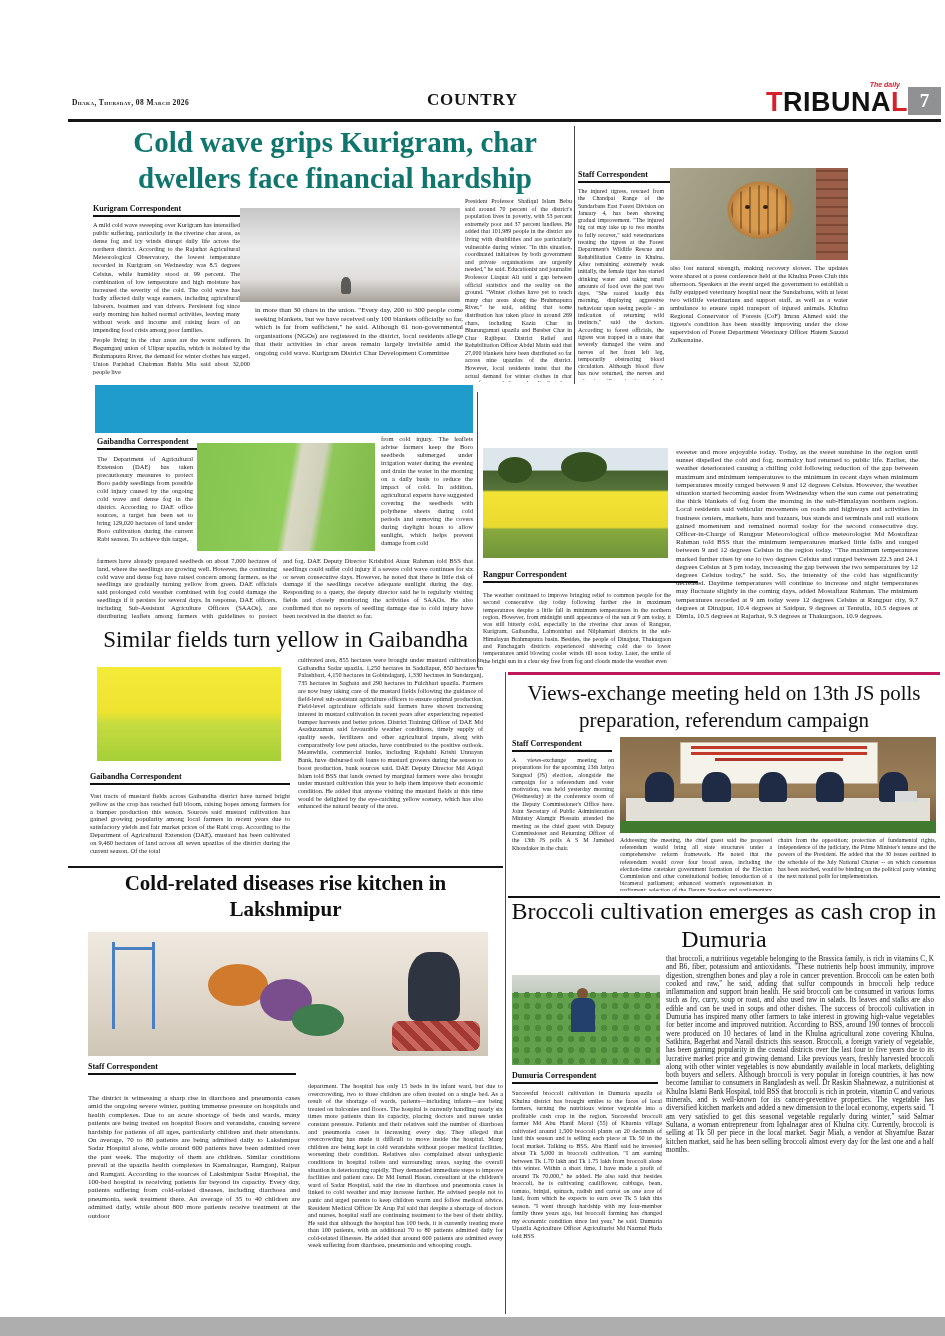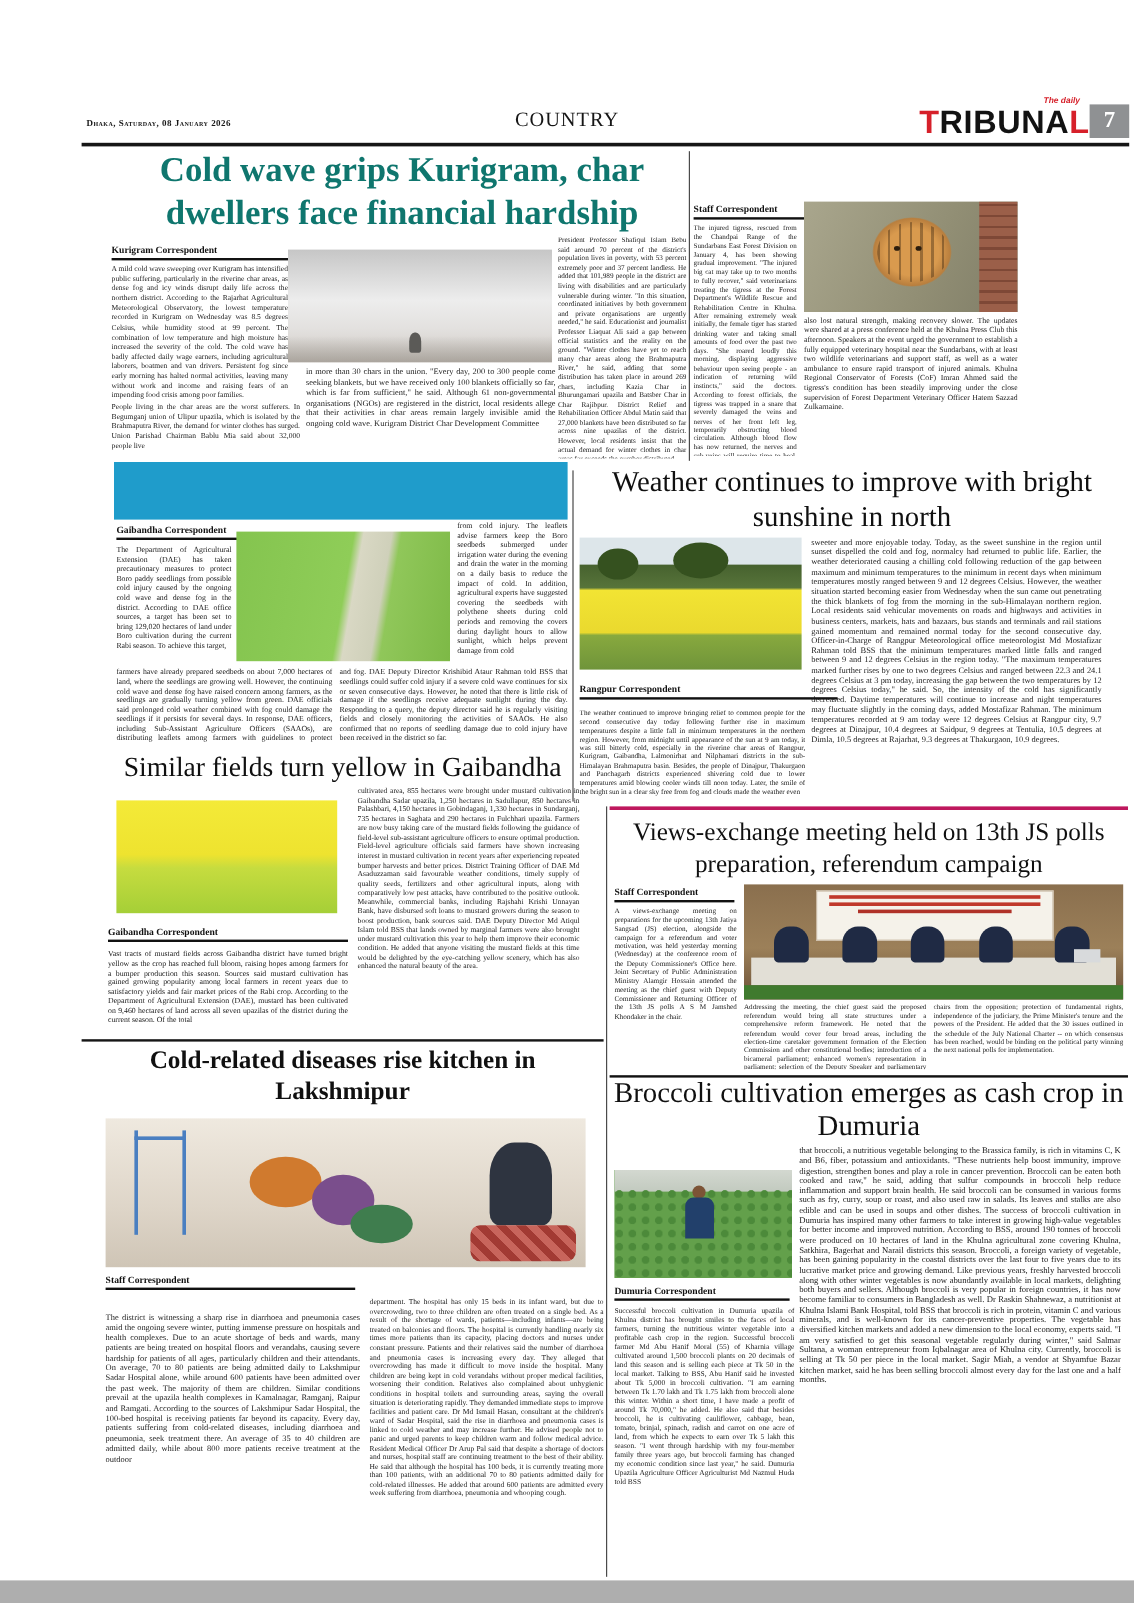--- a/index.html
+++ b/index.html
@@ -10,21 +10,21 @@
       font-family:"Liberation Serif",serif;}
   .byline{position:absolute;font-weight:bold;font-size:8px;line-height:10px;color:#111;
           border-bottom:2px solid #111;padding-bottom:1px;white-space:nowrap;overflow:hidden;}
   .hl{position:absolute;text-align:center;color:#101010;font-family:"Liberation Serif",serif;}
   .photo{position:absolute;overflow:hidden;}
   .vrule{position:absolute;width:1px;background:#4a4a4a;}
   .hrule{position:absolute;background:#161616;}
 
   
   #hdr-edition{left:72px;top:98px;font-weight:bold;font-size:7.5px;font-variant:small-caps;letter-spacing:.4px;}
-  #hdr-section{left:0;top:90px;width:945px;text-align:center;font-weight:normal;font-size:17px;letter-spacing:.8px;}
+  #hdr-section{left:0;top:90px;width:945px;text-align:center;font-weight:bold;font-size:17px;letter-spacing:.8px;}
   #hdr-rule{left:68px;top:119px;width:873px;height:3px;}
   #masthead{left:766px;top:84px;width:140px;height:34px;}
   #mast-tag{position:absolute;right:6px;top:-3px;color:#d6202a;font:bold italic 7px "Liberation Sans",sans-serif;}
   #mast-name{position:absolute;left:0;top:5px;font:bold 27px/27px "Liberation Sans",sans-serif;letter-spacing:.5px;color:#121212;}
   .mast-red{color:#d6202a;}
   #hdr-pagebox{left:908px;top:87px;width:33px;height:28px;background:#8f9193;color:#fff;
                text-align:center;font:bold 19px/28px "Liberation Serif",serif;}
 
   
   #a-kurigram{left:68px;top:124px;width:506px;height:262px;}
@@ -147,21 +147,21 @@
   #div-2{left:477px;top:392px;height:276px;}
   #div-3{left:505px;top:672px;height:642px;}
   #rule-ml{left:68px;top:866px;width:435px;height:2px;}
   #page-bottom{left:0;top:1317px;width:945px;height:19px;background:#aeaeae;}
 </style>
 </head>
 <body>
 
 <div class="page">
 
-  <div class="abs" id="hdr-edition">Dhaka, Saturday, 08 January 2026</div>
+  <div class="abs" id="hdr-edition">Dhaka, Thursday, 08 March 2026</div>
   <div class="abs" id="hdr-section">COUNTRY</div>
   <div class="abs" id="masthead">
     <span id="mast-tag">The daily</span>
     <span id="mast-name"><span class="mast-red">T</span><span>RIBUNA</span><span class="mast-red">L</span></span>
   </div>
   <div class="abs" id="hdr-pagebox">7</div>
   <div class="hrule" id="hdr-rule"></div>
 
   <div class="article" id="a-kurigram">
     <div class="hl" id="k-hl">Cold wave grips Kurigram, char dwellers face financial hardship</div>
@@ -197,21 +197,20 @@
     <div class="bt" id="d-c1">The Department of Agricultural Extension (DAE) has taken precautionary measures to protect Boro paddy seedlings from possible cold injury caused by the ongoing cold wave and dense fog in the district. According to DAE office sources, a target has been set to bring 129,020 hectares of land under Boro cultivation during the current Rabi season. To achieve this target,</div>
     <div class="photo" id="ph-paddy"></div>
     <div class="bt" id="d-cr">from cold injury. The leaflets advise farmers keep the Boro seedbeds submerged under irrigation water during the evening and drain the water in the morning on a daily basis to reduce the impact of cold. In addition, agricultural experts have suggested covering the seedbeds with polythene sheets during cold periods and removing the covers during daylight hours to allow sunlight, which helps prevent damage from cold</div>
     <div class="bt" id="d-cbl">farmers have already prepared seedbeds on about 7,000 hectares of land, where the seedlings are growing well. However, the continuing cold wave and dense fog have raised concern among farmers, as the seedlings are gradually turning yellow from green. DAE officials said prolonged cold weather combined with fog could damage the seedlings if it persists for several days. In response, DAE officers, including Sub-Assistant Agriculture Officers (SAAOs), are distributing leaflets among farmers with guidelines to protect seedlings</div>
     <div class="bt" id="d-cbr">and fog. DAE Deputy Director Krishibid Ataur Rahman told BSS that seedlings could suffer cold injury if a severe cold wave continues for six or seven consecutive days. However, he noted that there is little risk of damage if the seedlings receive adequate sunlight during the day. Responding to a query, the deputy director said he is regularly visiting fields and closely monitoring the activities of SAAOs. He also confirmed that no reports of seedling damage due to cold injury have been received in the district so far.</div>
   </div>
 
   <div class="vrule" id="div-2"></div>
 
   <div class="article" id="a-weather">
-    <div class="hl" id="w-hl">Weather continues to improve with bright sunshine in north</div>
     <div class="photo" id="ph-field">
       <div class="tree tree1"></div>
       <div class="tree tree2"></div>
     </div>
     <div class="byline" id="w-by">Rangpur Correspondent</div>
     <div class="bt" id="w-c1">The weather continued to improve bringing relief to common people for the second consecutive day today following further rise in maximum temperatures despite a little fall in minimum temperatures in the northern region. However, from midnight until appearance of the sun at 9 am today, it was still bitterly cold, especially in the riverine char areas of Rangpur, Kurigram, Gaibandha, Lalmonirhat and Nilphamari districts in the sub-Himalayan Brahmaputra basin. Besides, the people of Dinajpur, Thakurgaon and Panchagarh districts experienced shivering cold due to lower temperatures amid blowing cooler winds till noon today. Later, the smile of the bright sun in a clear sky free from fog and clouds made the weather even</div>
     <div class="bt" id="w-c2">sweeter and more enjoyable today. Today, as the sweet sunshine in the region until sunset dispelled the cold and fog, normalcy had returned to public life. Earlier, the weather deteriorated causing a chilling cold following reduction of the gap between maximum and minimum temperatures to the minimum in recent days when minimum temperatures mostly ranged between 9 and 12 degrees Celsius. However, the weather situation started becoming easier from Wednesday when the sun came out penetrating the thick blankets of fog from the morning in the sub-Himalayan northern region. Local residents said vehicular movements on roads and highways and activities in business centers, markets, hats and bazaars, bus stands and terminals and rail stations gained momentum and remained normal today for the second consecutive day. Officer-in-Charge of Rangpur Meteorological office meteorologist Md Mostafizar Rahman told BSS that the minimum temperatures marked little falls and ranged between 9 and 12 degrees Celsius in the region today. "The maximum temperatures marked further rises by one to two degrees Celsius and ranged between 22.3 and 24.1 degrees Celsius at 3 pm today, increasing the gap between the two temperatures by 12 degrees Celsius today," he said. So, the intensity of the cold has significantly decreased. Daytime temperatures will continue to increase and night temperatures may fluctuate slightly in the coming days, added Mostafizar Rahman. The minimum temperatures recorded at 9 am today were 12 degrees Celsius at Rangpur city, 9.7 degrees at Dinajpur, 10.4 degrees at Saidpur, 9 degrees at Tentulia, 10.5 degrees at Dimla, 10.5 degrees at Rajarhat, 9.3 degrees at Thakurgaon, 10.9 degrees.</div>
   </div>
 
   <div class="article" id="a-mustard">

